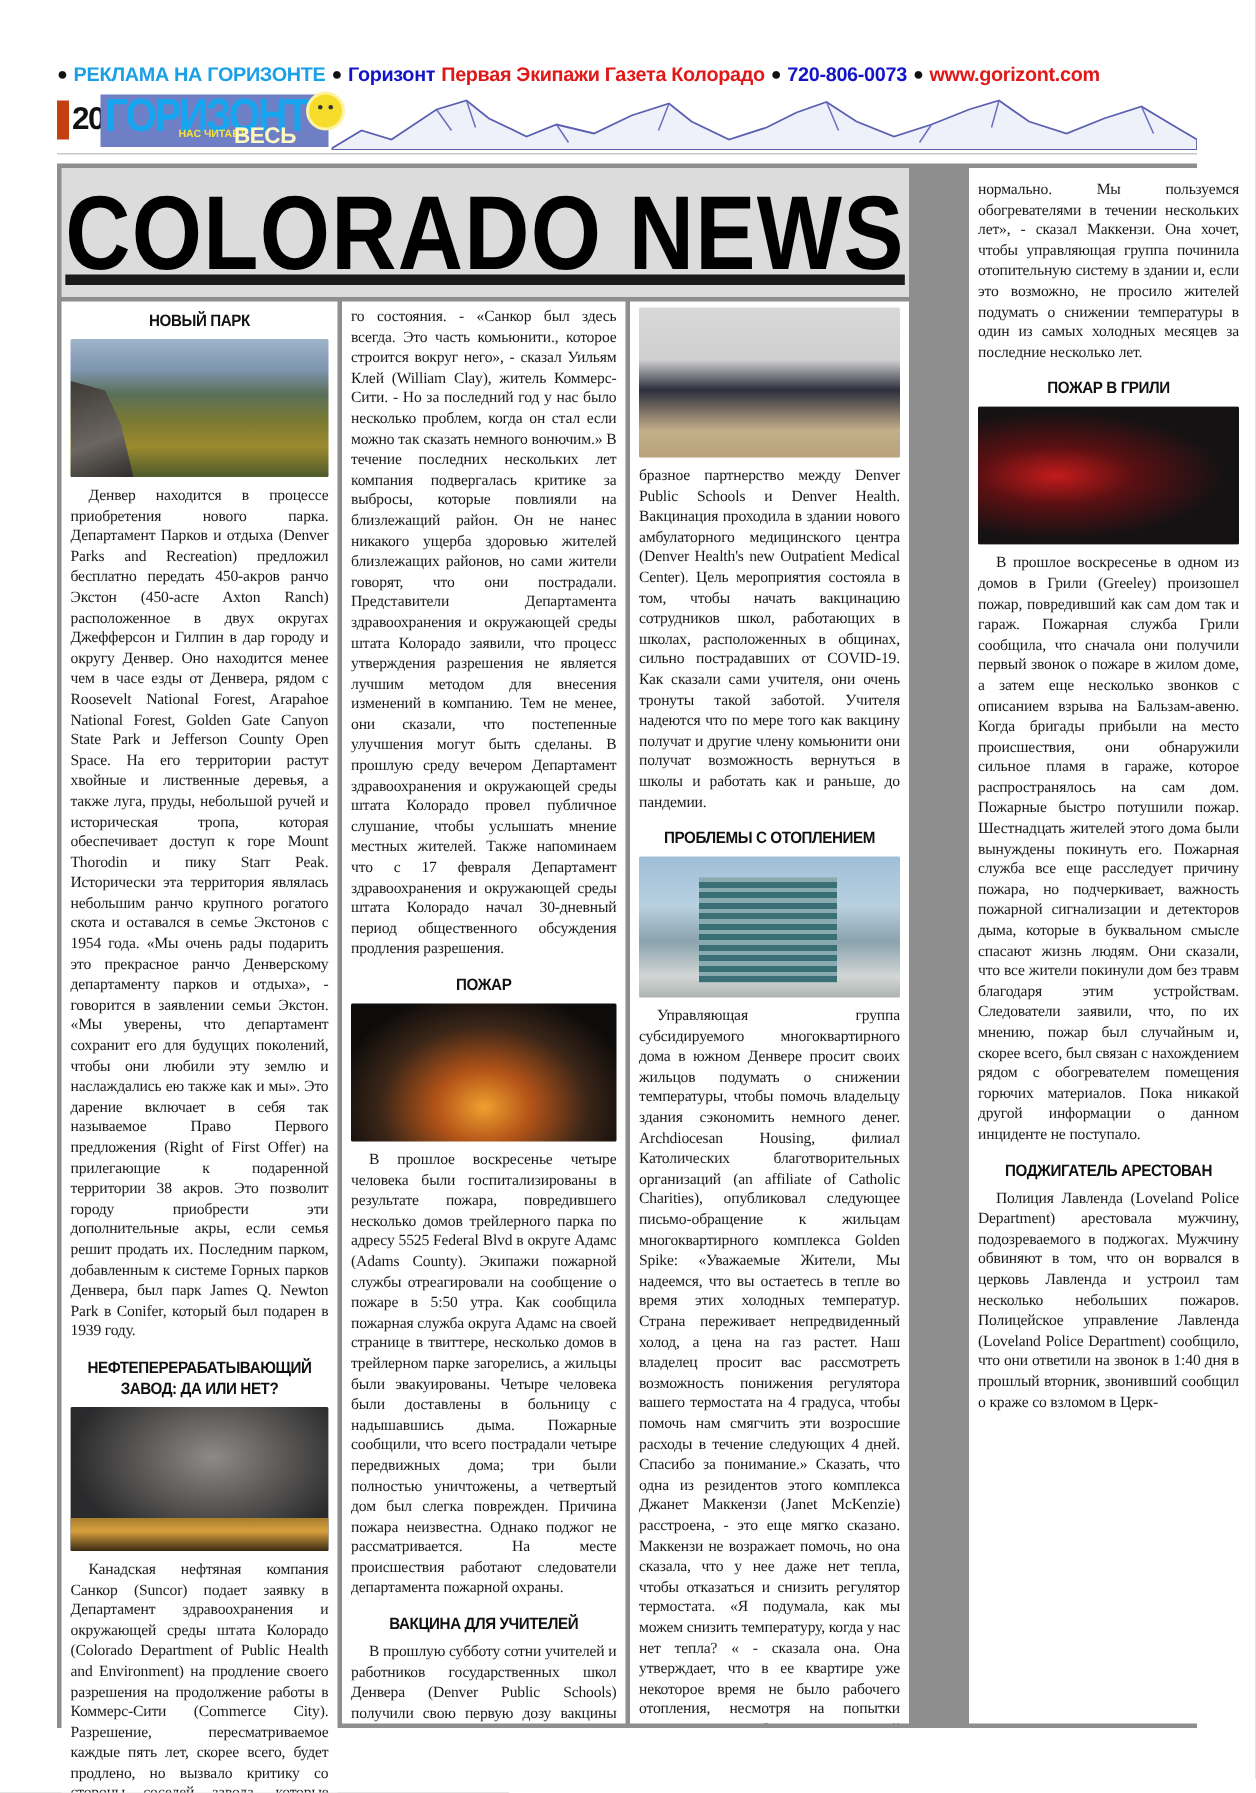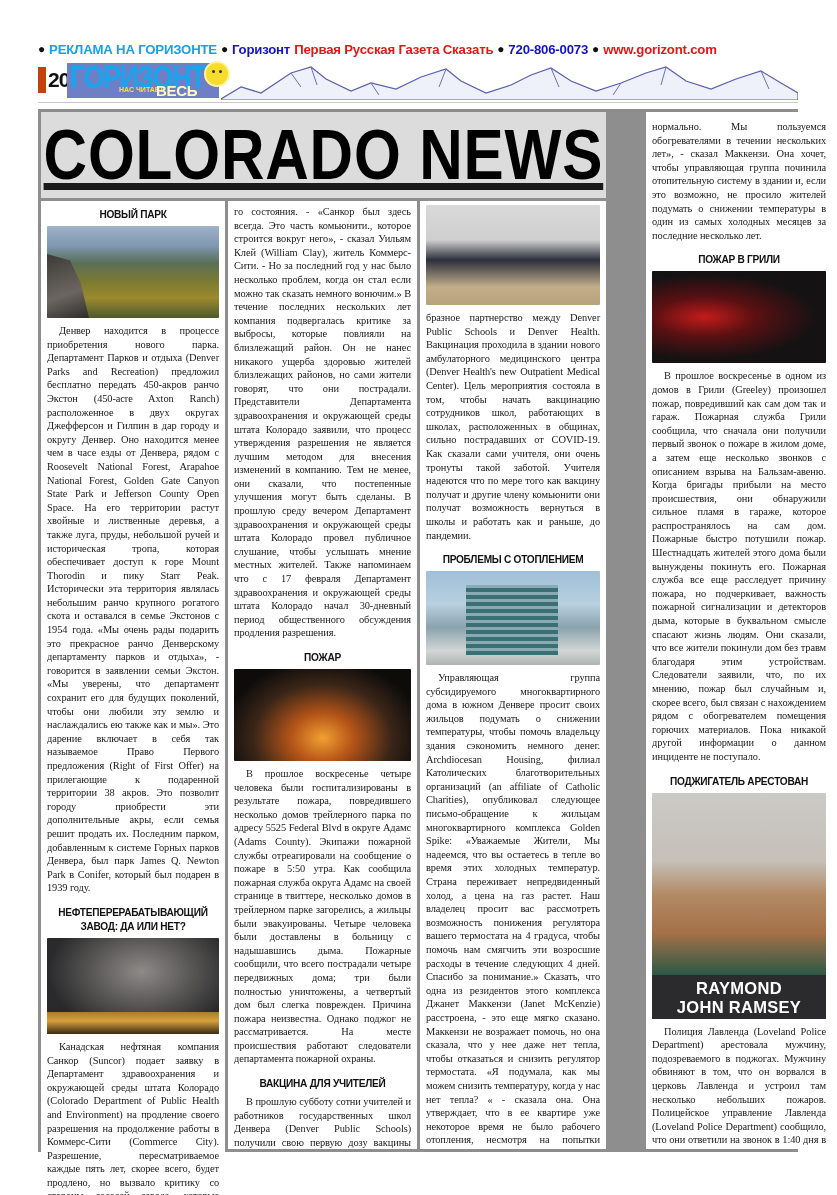--- a/index.html
+++ b/index.html
@@ -55,21 +55,21 @@
   .head.spaced { margin-top: 10px; }
 </style>
 </head>
 <body>
 
 <div class="topline">
   <span class="bullet">●</span>
   <span class="c-cyan">РЕКЛАМА НА ГОРИЗОНТЕ</span>
   <span class="bullet">●</span>
   <span class="c-blue">Горизонт</span>
-  <span class="c-red">Первая Русская Газета Сказать</span>
+  <span class="c-red">Первая Экипажи Газета Колорадо</span>
   <span class="bullet">●</span>
   <span class="c-blue">720-806-0073</span>
   <span class="bullet">●</span>
   <span class="c-red">www.gorizont.com</span>
 </div>
 
 <div class="banner">
   <div class="page-num">20</div>
   <div class="logo">
     <span class="brand">ГОРИЗОНТ</span>
@@ -114,20 +114,14 @@
   <div class="photo ph-building"></div>
   <p class="txt">Управляющая группа субсидируемого многоквартирного дома в южном Денвере просит своих жильцов подумать о снижении температуры, чтобы помочь владельцу здания сэкономить немного денег. Archdiocesan Housing, филиал Католических благотворительных организаций (an affiliate of Catholic Charities), опубликовал следующее письмо-обращение к жильцам многоквартирного комплекса Golden Spike: «Уважаемые Жители, Мы надеемся, что вы остаетесь в тепле во время этих холодных температур. Страна переживает непредвиденный холод, а цена на газ растет. Наш владелец просит вас рассмотреть возможность понижения регулятора вашего термостата на 4 градуса, чтобы помочь нам смягчить эти возросшие расходы в течение следующих 4 дней. Спасибо за понимание.» Сказать, что одна из резидентов этого комплекса Джанет Маккензи (Janet McKenzie) расстроена, - это еще мягко сказано. Маккензи не возражает помочь, но она сказала, что у нее даже нет тепла, чтобы отказаться и снизить регулятор термостата. «Я подумала, как мы можем снизить температуру, когда у нас нет тепла? « - сказала она. Она утверждает, что в ее квартире уже некоторое время не было рабочего отопления, несмотря на попытки решить эту проблему, поэтому ей пришлось купить собственные обогреватели, чтобы согреться. - У нас нет отопления, но мы все включаем обогреватели, и это</p>
 </div>
 
 <div class="col col4">
   <p class="txt cont" style="margin-top:4px">нормально. Мы пользуемся обогревателями в течении нескольких лет», - сказал Маккензи. Она хочет, чтобы управляющая группа починила отопительную систему в здании и, если это возможно, не просило жителей подумать о снижении температуры в один из самых холодных месяцев за последние несколько лет.</p>
   <div class="head spaced">ПОЖАР В ГРИЛИ</div>
   <div class="photo ph-grili"></div>
   <p class="txt">В прошлое воскресенье в одном из домов в Грили (Greeley) произошел пожар, повредивший как сам дом так и гараж. Пожарная служба Грили сообщила, что сначала они получили первый звонок о пожаре в жилом доме, а затем еще несколько звонков с описанием взрыва на Бальзам-авеню. Когда бригады прибыли на место происшествия, они обнаружили сильное пламя в гараже, которое распространялось на сам дом. Пожарные быстро потушили пожар. Шестнадцать жителей этого дома были вынуждены покинуть его. Пожарная служба все еще расследует причину пожара, но подчеркивает, важность пожарной сигнализации и детекторов дыма, которые в буквальном смысле спасают жизнь людям. Они сказали, что все жители покинули дом без травм благодаря этим устройствам. Следователи заявили, что, по их мнению, пожар был случайным и, скорее всего, был связан с нахождением рядом с обогревателем помещения горючих материалов. Пока никакой другой информации о данном инциденте не поступало.</p>
   <div class="head spaced">ПОДЖИГАТЕЛЬ АРЕСТОВАН</div>
-  <div class="photo ph-mug">
-    <div class="mug-label">
-      <div>RAYMOND</div>
-      <div>JOHN RAMSEY</div>
-    </div>
-  </div>
   <p class="txt">Полиция Лавленда (Loveland Police Department) арестовала мужчину, подозреваемого в поджогах. Мужчину обвиняют в том, что он ворвался в церковь Лавленда и устроил там несколько небольших пожаров. Полицейское управление Лавленда (Loveland Police Department) сообщило, что они ответили на звонок в 1:40 дня в прошлый вторник, звонивший сообщил о краже со взломом в Церк-</p>
 </div>
 
 </body></html>

